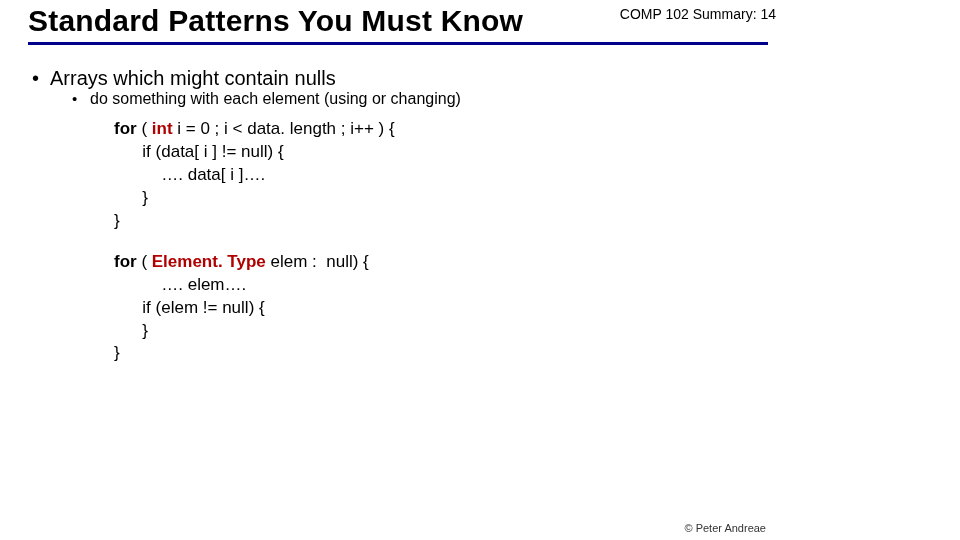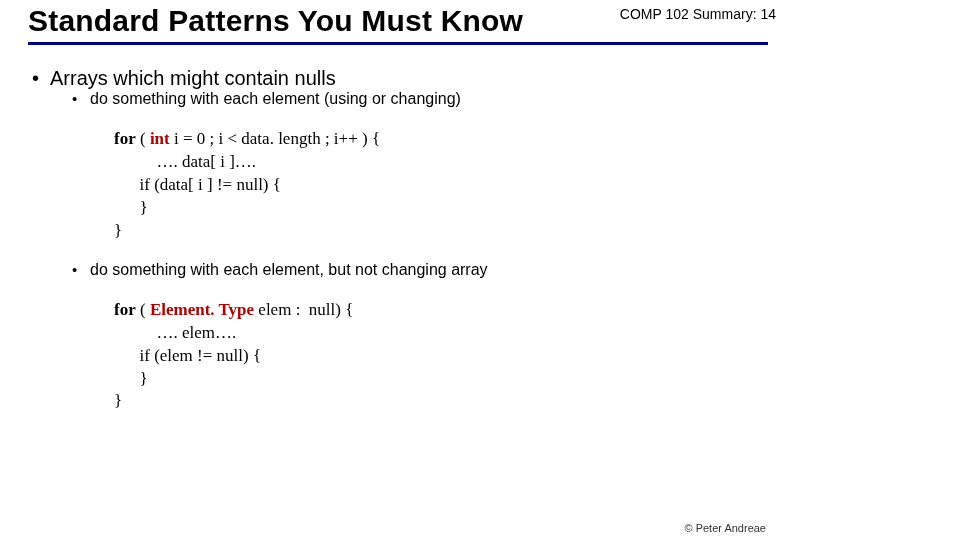--- a/index.html
+++ b/index.html
@@ -10,21 +10,21 @@
   .course-tag { position: absolute; top: 6px; right: 20px; font-size: 14px; }
   .rule-wrap { padding: 4px 28px 0 28px; }
   .rule { height: 3px; background: #00008b; width: 100%; }
   .content { padding: 22px 8px 0 28px; }
   ul { list-style: none; }
   .lvl1 > li { font-size: 20px; margin: 0 0 20px 0; padding-left: 22px; position: relative; }
   .lvl1 > li::before { content: "•"; position: absolute; left: 4px; top: 0; font-size: 20px; }
   .lvl2 { margin: 0; }
   .lvl2 > li { font-size: 16px; margin: 0 0 10px 0; padding-left: 40px; position: relative; }
   .lvl2 > li::before { content: "•"; position: absolute; left: 22px; top: 0; font-size: 15px; }
-  .code { font-size: 17px; line-height: 1.35; margin: 20px 0 18px 64px; font-family: Liberation Serif, serif; }
+  .code { font-size: 17px; line-height: 1.35; margin: 0 0 18px 64px; font-family: Liberation Sans, sans-serif; }
   .code .row { white-space: pre; }
   .kw { color: #b00000; font-weight: bold; }
   .kwb { color: #000; font-weight: bold; }
   .footer { position: absolute; right: 30px; bottom: 6px; font-size: 11px; color: #333; }
 </style>
 </head>
 <body>
 
 <div class="slide">
 
@@ -43,31 +43,26 @@
         <span>Arrays which might contain nulls</span>
 
         <ul class="lvl2">
           <li>
             <span>do something with each element (using or changing)</span>
           </li>
         </ul>
 
         <div class="code">
           <div class="row"><span class="kwb">for</span><span> ( </span><span class="kw">int</span><span> i = 0 ; i &lt; data. length ; i++ ) {</span></div>
+          <div class="row">      if (data[ i ] != null) {</div>
           <div class="row">          …. data[ i ]…. </div>
-          <div class="row">      if (data[ i ] != null) {</div>
           <div class="row">      }</div>
           <div class="row">}</div>
         </div>
 
-        <ul class="lvl2">
-          <li>
-            <span>do something with each element, but not changing array</span>
-          </li>
-        </ul>
 
         <div class="code">
           <div class="row"><span class="kwb">for</span><span> ( </span><span class="kw">Element. Type</span><span> elem :  null) {</span></div>
           <div class="row">          …. elem…. </div>
           <div class="row">      if (elem != null) {</div>
           <div class="row">      }</div>
           <div class="row">}</div>
         </div>
 
       </li>

